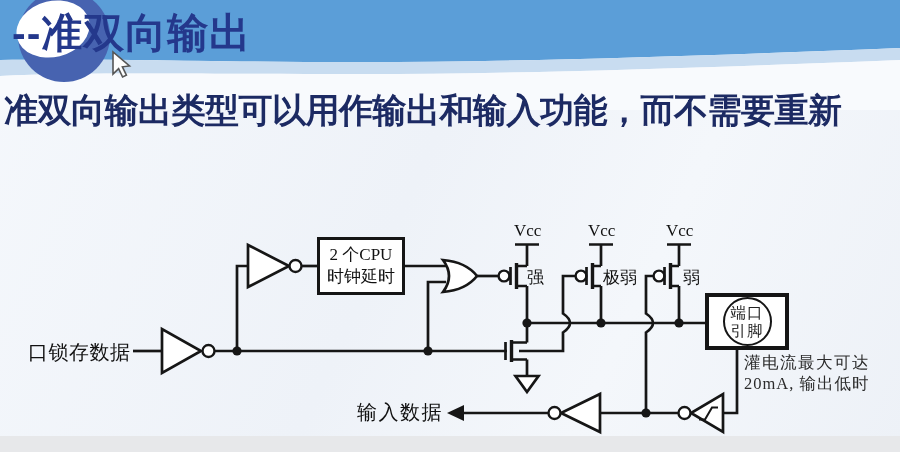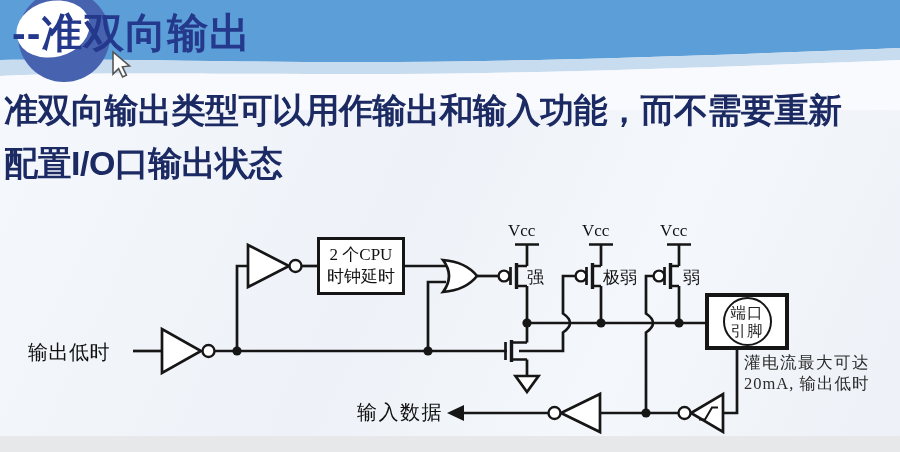--- a/index.html
+++ b/index.html
@@ -13,21 +13,21 @@
   .logo-circle{position:absolute;left:18px;top:-10px;width:92px;height:92px;border-radius:50%;background:#4763b0;}
   .logo-white{position:absolute;left:16px;top:1px;width:74px;height:56px;border-radius:50%;background:#ffffff;transform:rotate(-14deg);}
   .page-title{left:12px;top:6px;font-size:41px;font-weight:800;letter-spacing:1px;color:#24388c;}
   .intro{font-size:34px;font-weight:800;color:#1c2a63;letter-spacing:-0.5px;}
   .intro1{left:4px;top:88px;}
   .intro2{left:4px;top:141px;}
   .cjk{font-family:"Liberation Serif",serif;color:#111;}
   .lbl-latch{left:28px;top:339px;font-size:20px;letter-spacing:0.5px;}
   .delay-box{left:317px;top:237px;width:88px;height:58px;box-sizing:border-box;border:3px solid #151515;background:#fff;
     display:flex;flex-direction:column;align-items:center;justify-content:center;font-size:17px;line-height:1.32;text-align:center;}
-  .vcc{font-size:17px;top:221px;}
+  .vcc{font-size:17px;top:221px;margin-left:6px;}
   .vcc1{left:508px;} .vcc2{left:582px;} .vcc3{left:660px;}
   .tr-lbl{font-size:17px;top:266px;}
   .strong{left:527px;} .vweak{left:603px;} .weak{left:683px;}
   .port-box{left:705px;top:293px;width:84px;height:57px;box-sizing:border-box;border:4px solid #151515;background:#fff;
     display:flex;align-items:center;justify-content:center;}
   .port-circle{width:49px;height:49px;box-sizing:border-box;border:2.5px solid #151515;border-radius:50%;
     display:flex;flex-direction:column;align-items:center;justify-content:center;font-size:15.5px;line-height:1.12;letter-spacing:1px;color:#222;}
   .note{font-size:16.5px;color:#2b2b2b;letter-spacing:1.5px;}
   .note1{left:744px;top:352px;} .note2{left:744px;top:373px;letter-spacing:1px;text-align:center;}
   .lbl-input{left:357px;top:399px;font-size:20px;letter-spacing:1.5px;}
@@ -48,21 +48,20 @@
 
   <div class="logo-circle"></div>
   <div class="logo-white"></div>
   <div class="abs page-title">--准双向输出</div>
 
   <svg class="cursor" width="26" height="32" viewBox="0 0 26 32">
     <polygon points="3,2 3,24 8.6,18.6 12.6,27 16.4,25.2 12.4,16.8 19.5,16" fill="#fdfdfd" stroke="#555" stroke-width="1.6"></polygon>
   </svg>
 
   <div class="abs intro intro1">准双向输出类型可以用作输出和输入功能，而不需要重新</div>
-  <div class="abs intro intro2">配置I/O口输出状态</div>
 
   <svg class="abs" style="left:0;top:0;" width="900" height="452" viewBox="0 0 900 452" fill="none" stroke="#161616" stroke-width="2.7">
 
     <g>
       <path d="M133,351 H162"></path>
       <polygon points="162,329 162,373 201,351" fill="#fff"></polygon>
       <circle cx="208.5" cy="351" r="6" fill="#fff" stroke-width="2.4"></circle>
       <path d="M214.5,351 H507"></path>
     </g>
 
@@ -134,21 +133,21 @@
     <g fill="#161616" stroke="none">
       <circle cx="237" cy="351" r="4.6"></circle>
       <circle cx="428" cy="351" r="4.6"></circle>
       <circle cx="527" cy="323" r="4.6"></circle>
       <circle cx="601" cy="323" r="4.6"></circle>
       <circle cx="679" cy="323" r="4.6"></circle>
       <circle cx="646" cy="413" r="4.6"></circle>
     </g>
   </svg>
 
-  <div class="abs cjk lbl-latch">输出低时</div>
+  <div class="abs cjk lbl-latch">口锁存数据</div>
 
   <div class="abs cjk delay-box">
     <span>2 个CPU</span>
     <span>时钟延时</span>
   </div>
 
   <div class="abs cjk vcc vcc1">Vcc</div>
   <div class="abs cjk vcc vcc2">Vcc</div>
   <div class="abs cjk vcc vcc3">Vcc</div>
 

